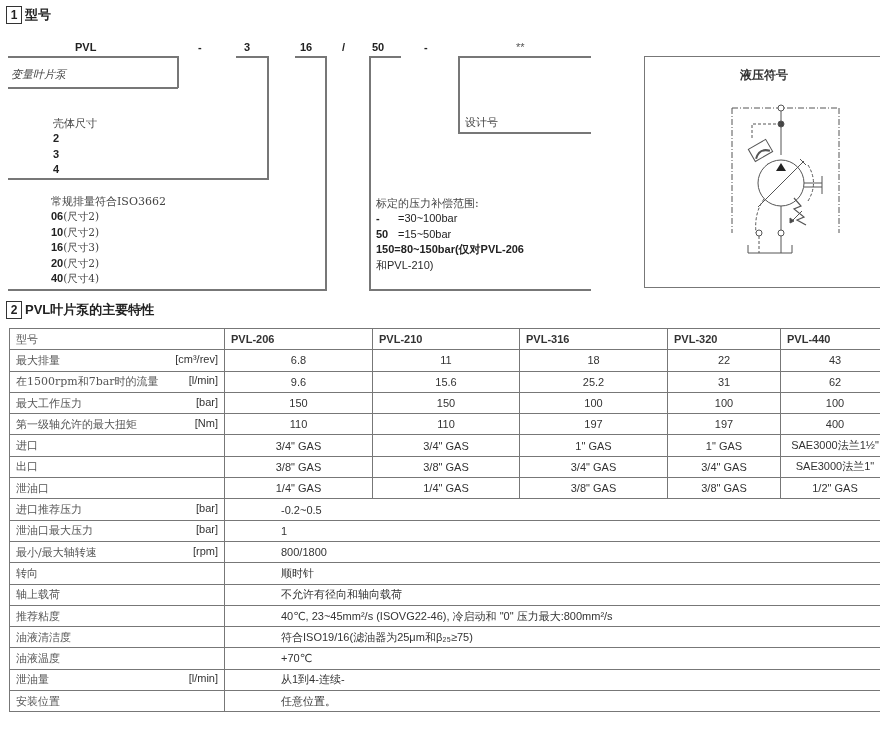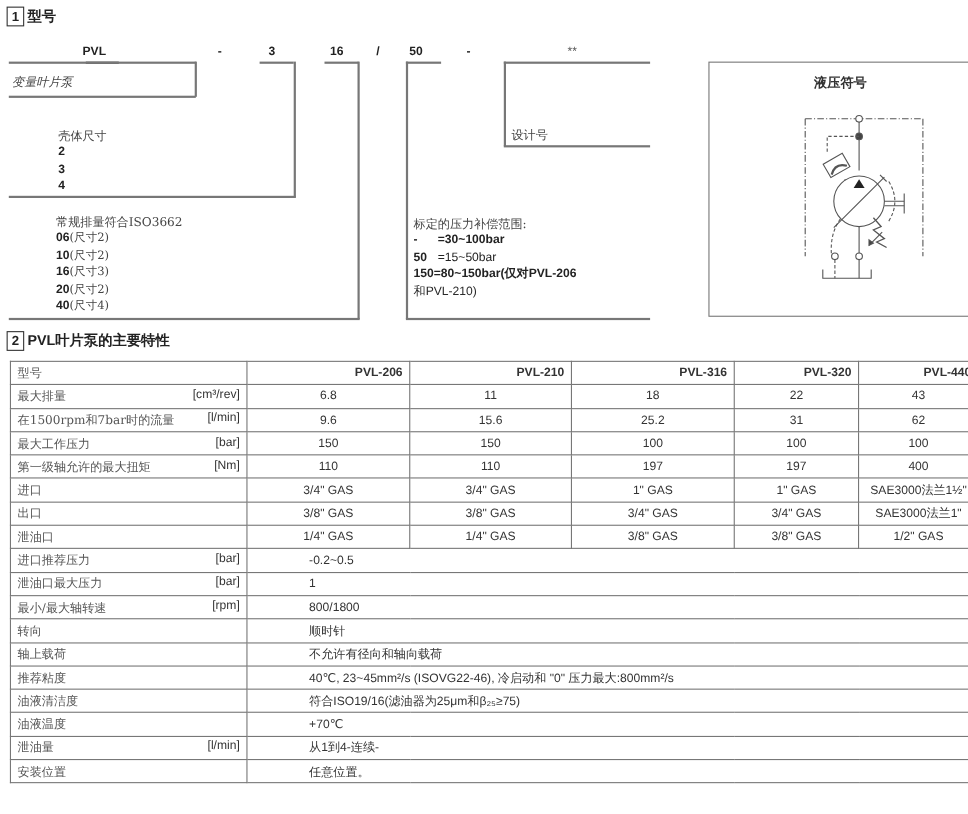--- a/index.html
+++ b/index.html
@@ -16,21 +16,21 @@
   .lbl { font-size: 11px; color: #444; font-family: "DejaVu Serif", serif; }
   .bold { font-weight: bold; color: #222; font-family: "Liberation Sans", sans-serif; }
   .opt { font-size: 11px; line-height: 15.5px; }
   .opt .note { font-family: "DejaVu Serif", serif; font-weight: normal; color: #444; font-size: 10.5px; }
   
   table.spec { position: absolute; left: 9px; top: 328px; border-collapse: collapse; width: 880px; table-layout: fixed; }
   table.spec td { border: 1.5px solid #777; height: 20.3px; padding: 0 6px; font-size: 11px; white-space: nowrap; overflow: hidden; }
   table.spec td.name { color: #555; font-family: "DejaVu Serif", serif; font-size: 11px; }
   table.spec td.name .unit { float: right; font-family: "Liberation Sans", sans-serif; color: #333; }
   table.spec td.val { text-align: center; color: #333; }
-  table.spec td.hdr { text-align: right; font-weight: bold; color: #333; }
+  table.spec td.hdr { text-align: left; font-weight: bold; color: #333; }
   table.spec td.span { text-align: left; padding-left: 56px; color: #333; }
 </style>
 </head>
 <body>
 
 <div class="abs sec-title" style="left:6px;top:6px;">
   <span class="sec-num">1</span>
   <span>型号</span>
 </div>
 
@@ -69,21 +69,21 @@
   <div class="opt bold"><span>16</span><span class="note">(尺寸3)</span></div>
   <div class="opt bold"><span>20</span><span class="note">(尺寸2)</span></div>
   <div class="opt bold"><span>40</span><span class="note">(尺寸4)</span></div>
 </div>
 
 <div class="ln" style="left:369px;top:56px;width:32px;height:1.5px;"></div>
 <div class="ln" style="left:369px;top:56px;width:1.5px;height:234px;"></div>
 <div class="ln" style="left:369px;top:289px;width:222px;height:1.5px;"></div>
 <div class="abs" style="left:376px;top:196px;">
   <div class="lbl">标定的压力补偿范围:</div>
-  <div class="opt bold"><span style="display:inline-block;width:22px;">-</span><span style="font-weight:bold;text-align:center;">=30~100bar</span></div>
+  <div class="opt bold"><span style="display:inline-block;width:22px;">-</span><span style="font-weight:normal;text-align:center;">=30~100bar</span></div>
   <div class="opt bold"><span style="display:inline-block;width:22px;">50</span><span style="font-weight:normal;">=15~50bar</span></div>
   <div class="opt bold"><span>150</span><span style="font-weight:bold;text-align:right;">=80~150bar(仅对PVL-206</span></div>
   <div class="opt"><span>和PVL-210)</span></div>
 </div>
 
 <div class="ln" style="left:458px;top:56px;width:133px;height:1.5px;"></div>
 <div class="ln" style="left:458px;top:56px;width:1.5px;height:77px;"></div>
 <div class="ln" style="left:458px;top:132px;width:133px;height:1.5px;"></div>
 <div class="abs lbl" style="left:465px;top:115px;">设计号</div>
 

